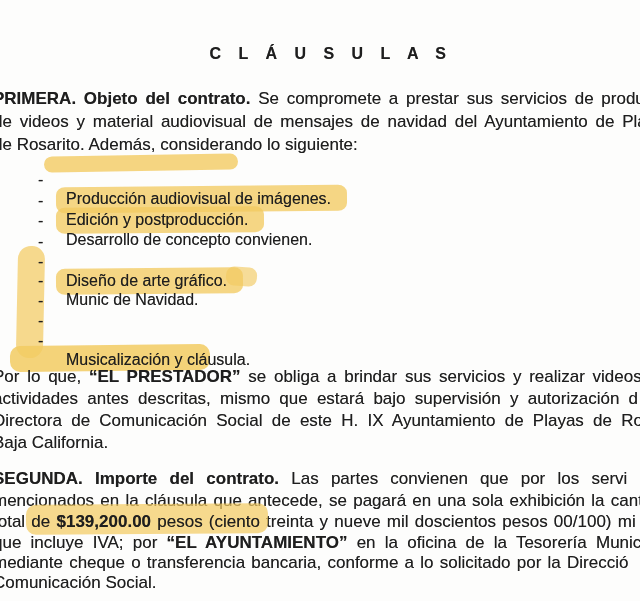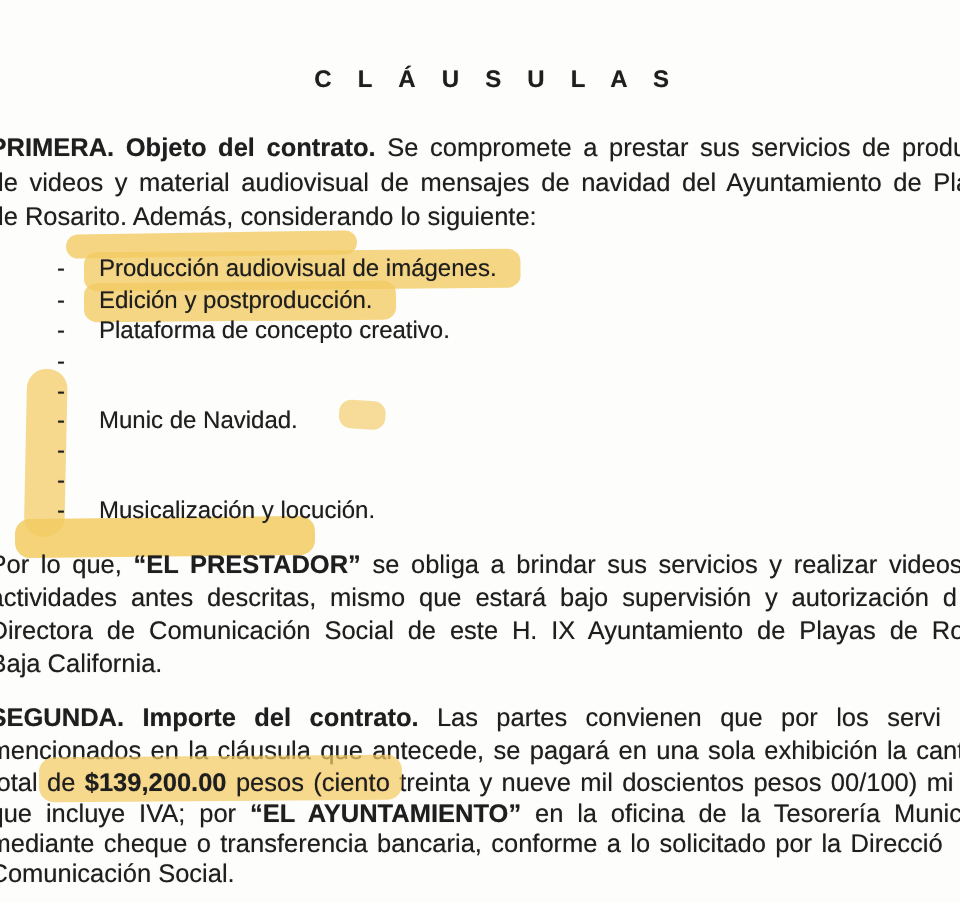--- a/index.html
+++ b/index.html
@@ -16,21 +16,21 @@
   .ws2{word-spacing:3px;}
   .ws3{word-spacing:4.5px;}
   .ws8{word-spacing:7.5px;}
   .title{
     position:absolute;top:45px;left:11px;width:640px;text-align:center;
     font-size:16px;font-weight:bold;letter-spacing:6.5px;white-space:nowrap;
   }
   
   .li{position:absolute;left:0;width:640px;font-size:16px;line-height:19px;}
   .dash{position:absolute;left:38px;top:0;}
-  .item-text{position:relative;margin-left:66px;display:inline-block;}
+  .item-text{position:relative;margin-left:66px;display:inline-block;margin-top:19px;}
   
   .hl{position:relative;z-index:0;}
   .hl::before{
     content:"";position:absolute;z-index:-1;
     left:-10px;right:-16px;top:-3px;bottom:-4px;
     background:var(--hl,#f2cb62);opacity:.78;
     border-radius:9px/8px;transform:rotate(-.5deg);
   }
   .hl-wide::before{right:-46px;transform:rotate(.4deg);}
   .hl-money::before{left:-5px;right:-8px;top:-8px;bottom:-3px;border-radius:10px;transform:rotate(-.4deg);opacity:.72;}
@@ -52,27 +52,27 @@
 <div class="text-layer">
 
   <div class="title">C L Á U S U L A S</div>
 
   <div class="line ws2" style="top:89px"><span class="b">PRIMERA. Objeto del contrato.</span><span> Se compromete a prestar sus servicios de produc</span></div>
   <div class="line ws2" style="top:112px">de videos y material audiovisual de mensajes de navidad del Ayuntamiento de Pla</div>
   <div class="line" style="top:135px">de Rosarito. Además, considerando lo siguiente:</div>
 
   <div class="li" style="top:170px"><span class="dash">-</span><span class="item-text hl">Producción audiovisual de imágenes.</span></div>
   <div class="li" style="top:191px"><span class="dash">-</span><span class="item-text hl">Edición y postproducción.</span></div>
-  <div class="li" style="top:211px"><span class="dash">-</span><span class="item-text">Plataforma de concepto creativo.</span></div>
+  <div class="li" style="top:211px"><span class="dash">-</span><span class="item-text">Desarrollo de concepto convienen.</span></div>
   <div class="li" style="top:232px"><span class="dash">-</span></div>
-  <div class="li" style="top:252px"><span class="dash">-</span></div>
+  <div class="li" style="top:252px"><span class="dash">-</span><span class="item-text hl">Diseño de arte gráfico.</span></div>
   <div class="li" style="top:271px"><span class="dash">-</span><span class="item-text">Munic de Navidad.</span></div>
   <div class="li" style="top:291px"><span class="dash">-</span></div>
   <div class="li" style="top:311px"><span class="dash">-</span></div>
-  <div class="li" style="top:331px"><span class="dash">-</span><span class="item-text">Musicalización y locución.</span></div>
+  <div class="li" style="top:331px"><span class="dash">-</span><span class="item-text">Musicalización y cláusula.</span></div>
 
   <div class="line ws2" style="top:367px"><span>Por lo que, </span><span class="b">“EL PRESTADOR”</span><span> se obliga a brindar sus servicios y realizar videos</span></div>
   <div class="line ws3" style="top:389px">actividades antes descritas, mismo que estará bajo supervisión y autorización d</div>
   <div class="line ws3" style="top:411px">Directora de Comunicación Social de este H. IX Ayuntamiento de Playas de Rosa</div>
   <div class="line" style="top:433px">Baja California.</div>
 
   <div class="line ws8" style="top:469px"><span class="b">SEGUNDA. Importe del contrato.</span><span> Las partes convienen que por los servi</span></div>
   <div class="line ws1" style="top:491px">mencionados en la cláusula que antecede, se pagará en una sola exhibición la cant</div>
   <div class="line ws1" style="top:512px"><span>total </span><span class="hl hl-money"><span>de </span><span class="b">$139,200.00</span><span> pesos (ciento</span></span><span> treinta y nueve mil doscientos pesos 00/100) mi</span></div>
   <div class="line ws3" style="top:533px"><span>que incluye IVA; por </span><span class="b">“EL AYUNTAMIENTO”</span><span> en la oficina de la Tesorería Munic</span></div>

